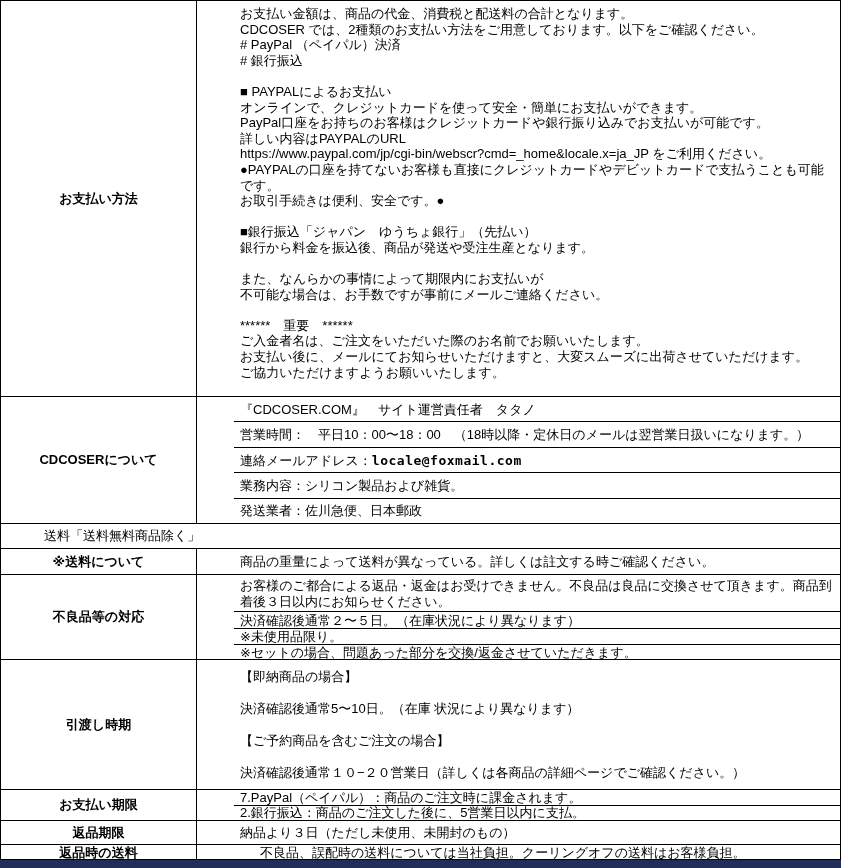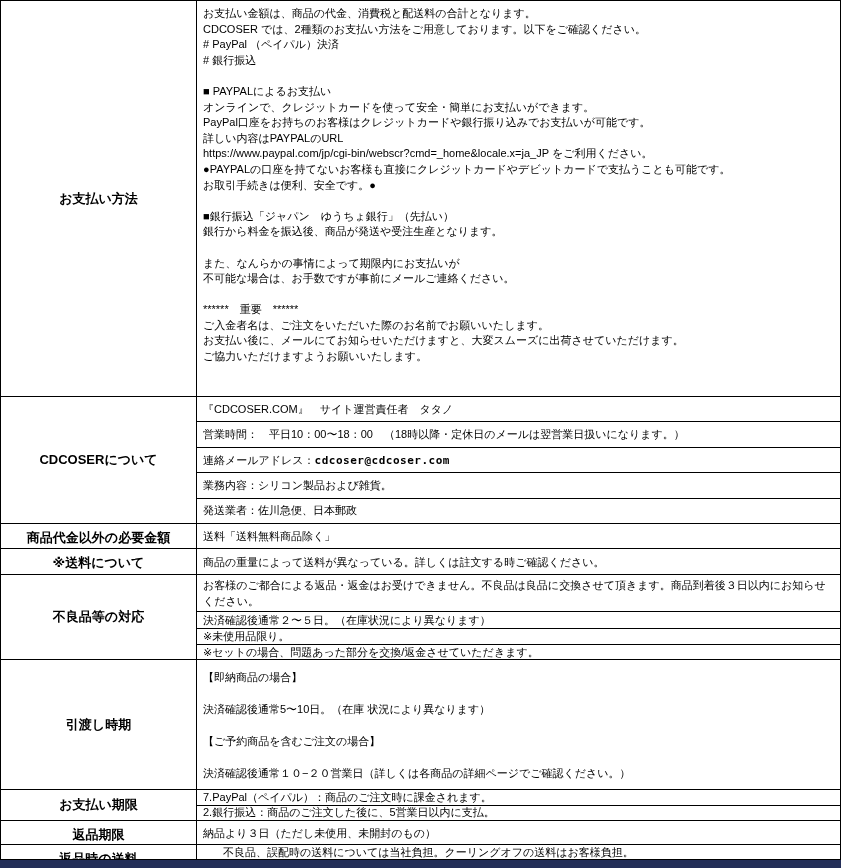--- a/index.html
+++ b/index.html
@@ -13,23 +13,23 @@
   .page { width: 841px; height: 868px; display: flex; flex-direction: column; overflow: hidden; }
 
   .policy-table { display: flex; flex-direction: column; border: 1px solid #000; border-bottom: none; }
 
   .trow { display: flex; border-bottom: 1px solid #000; }
   .th {
     width: 196px; min-width: 196px;
     border-right: 1px solid #000;
     display: flex; align-items: center; justify-content: center;
     text-align: center; font-weight: bold; font-size: 13px;
-    padding: 14px 4px;
+    padding: 8px 4px;
   }
-  .td { flex: 1; min-width: 0; font-size: 11px; }
+  .td { flex: 1; min-width: 0; font-size: 13px; margin-left: 37px; }
 
   .block { white-space: pre-line; padding: 5px 6px 0 6px; line-height: 15.6px; overflow: hidden; }
 
   .subcol { display: flex; flex-direction: column; }
   .subrow { flex: 1; display: flex; align-items: center; padding: 1px 6px; line-height: 15px; overflow: hidden; }
   .subrow + .subrow { border-top: 1px solid #000; }
 
   .single { display: flex; align-items: center; padding: 1px 6px; line-height: 14px; overflow: hidden; }
 
   
@@ -94,29 +94,28 @@
 ご協力いただけますようお願いいたします。</div>
     </div>
 
     <div class="trow r-about">
       <div class="th">CDCOSERについて</div>
       <div class="td subcol">
         <div class="subrow">『CDCOSER.COM』　サイト運営責任者　タタノ</div>
         <div class="subrow">営業時間：　平日10：00〜18：00　（18時以降・定休日のメールは翌営業日扱いになります。）</div>
         <div class="subrow">
           <span>連絡メールアドレス：</span>
-            <span class="email">cdcoser@cdcoser.com</span>
+            <span class="email">locale@foxmail.com</span>
         </div>
         <div class="subrow">業務内容：シリコン製品および雑貨。</div>
         <div class="subrow">発送業者：佐川急便、日本郵政</div>
       </div>
     </div>
 
     <div class="trow r-extra">
-      <div class="th">商品代金以外の必要金額</div>
       <div class="td single">送料「送料無料商品除く」</div>
     </div>
 
     <div class="trow r-note">
       <div class="th">※送料について</div>
       <div class="td single">商品の重量によって送料が異なっている。詳しくは註文する時ご確認ください。</div>
     </div>
 
     <div class="trow r-defective">
       <div class="th">不良品等の対応</div>

